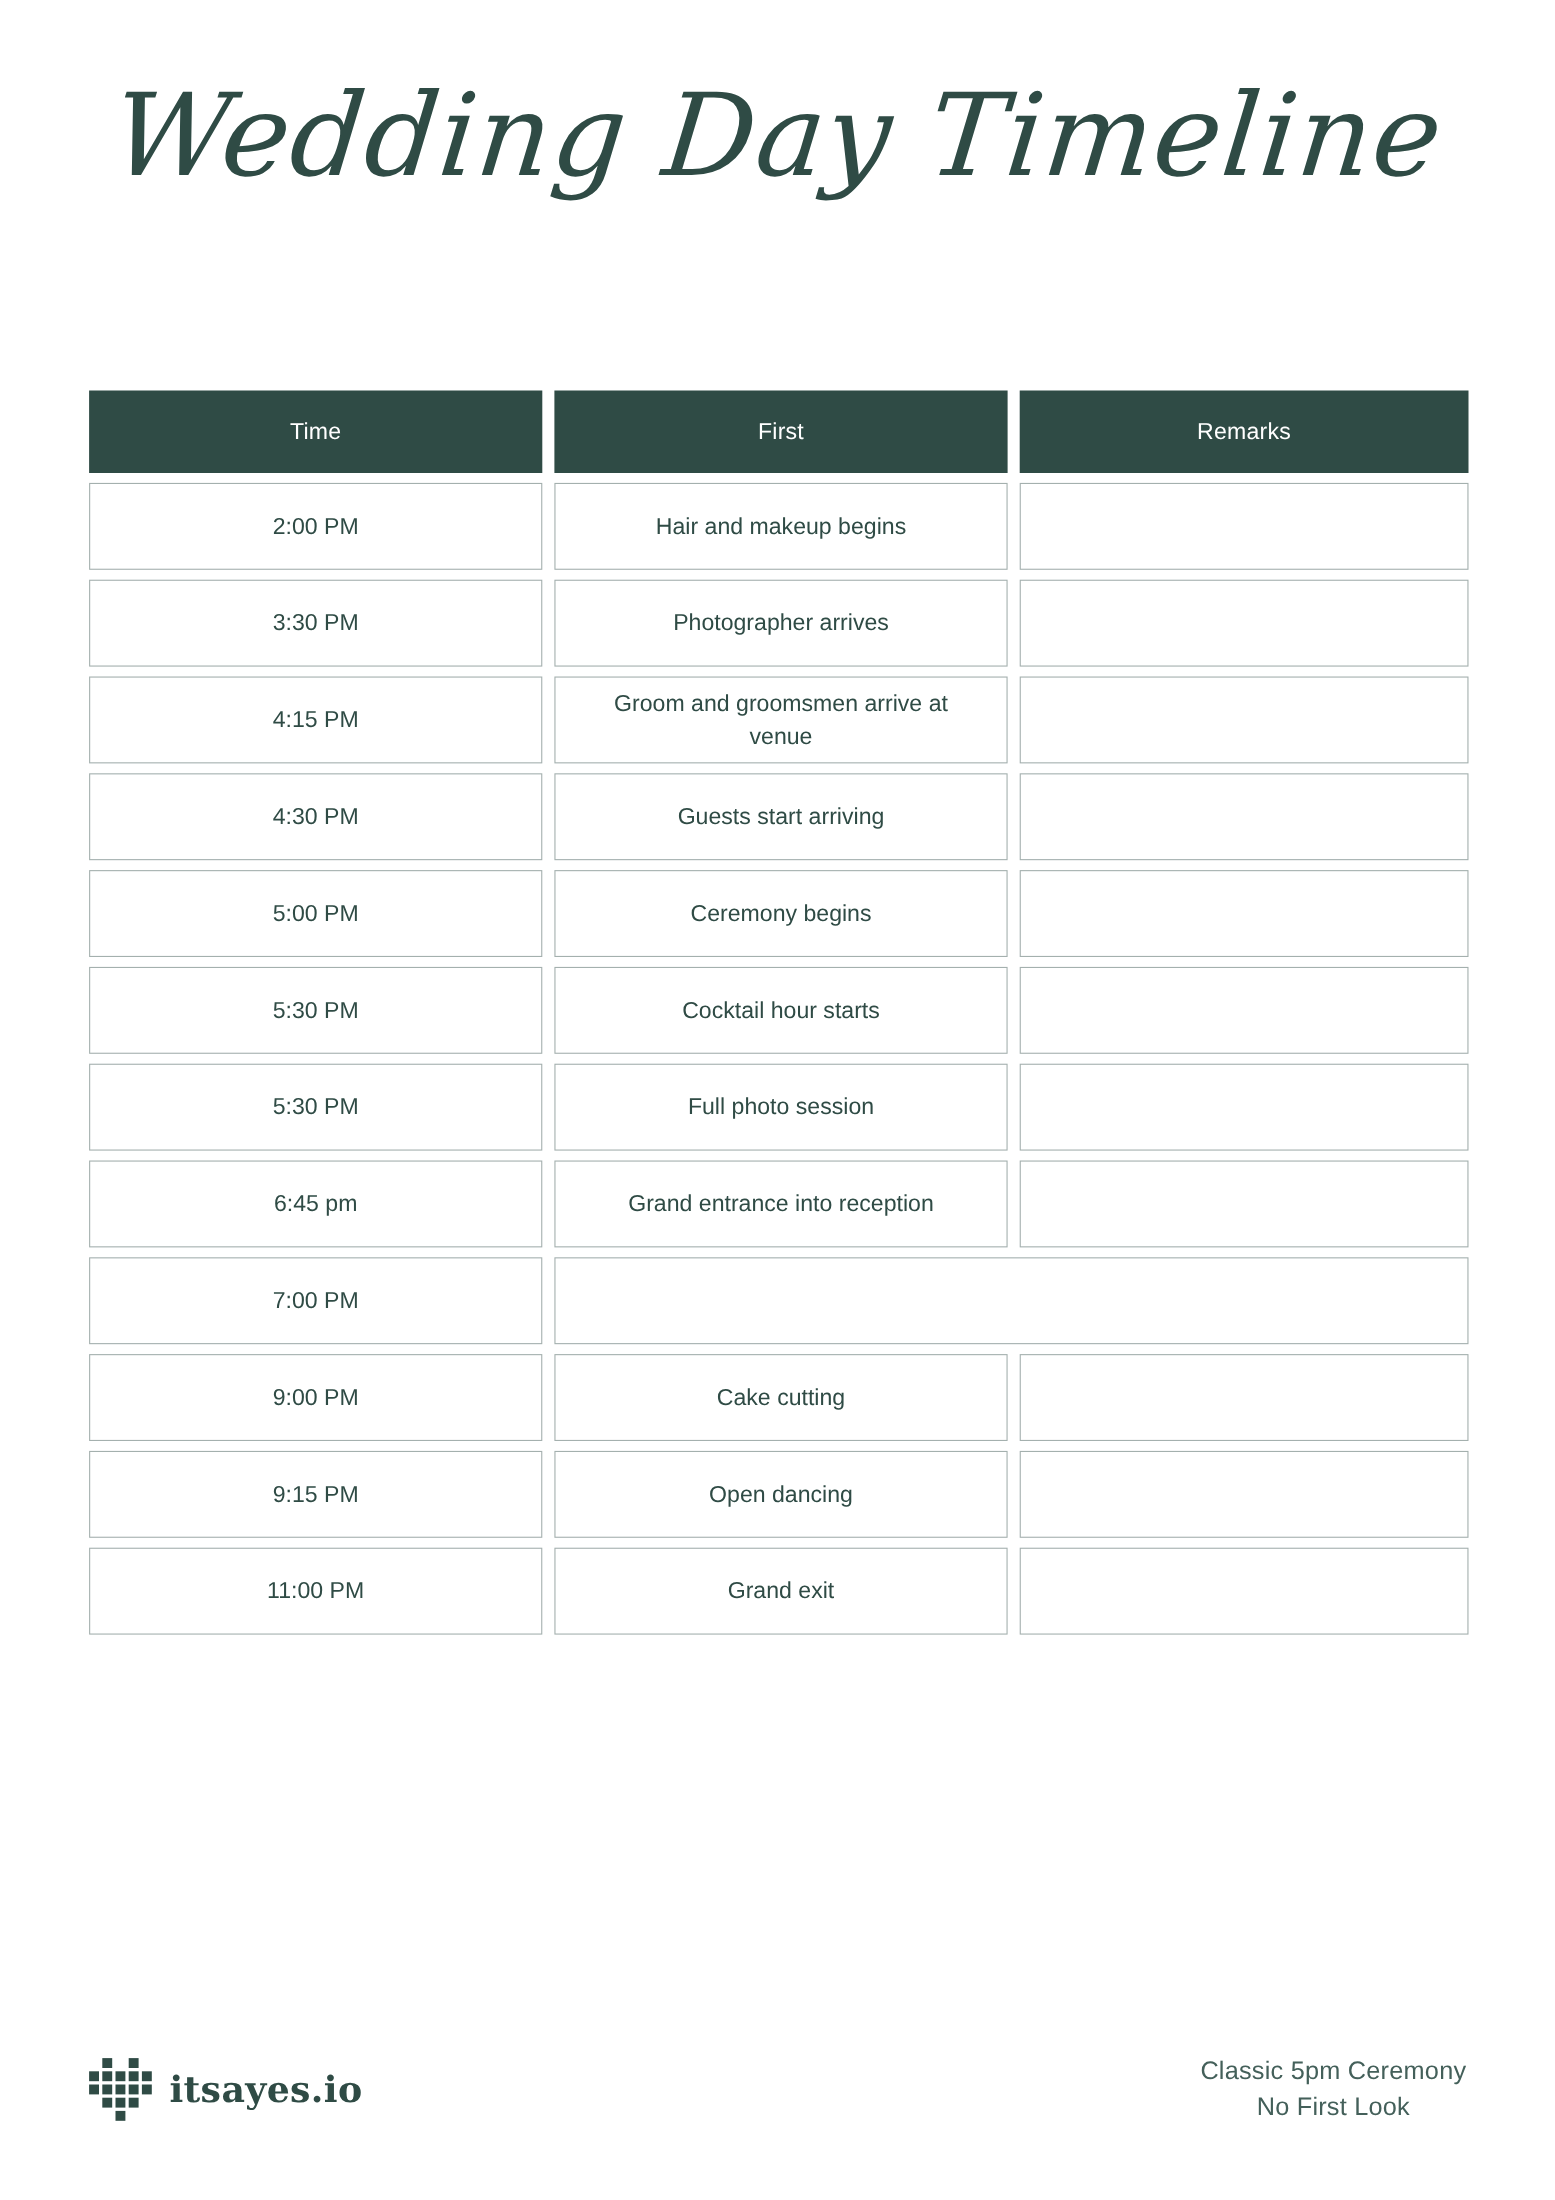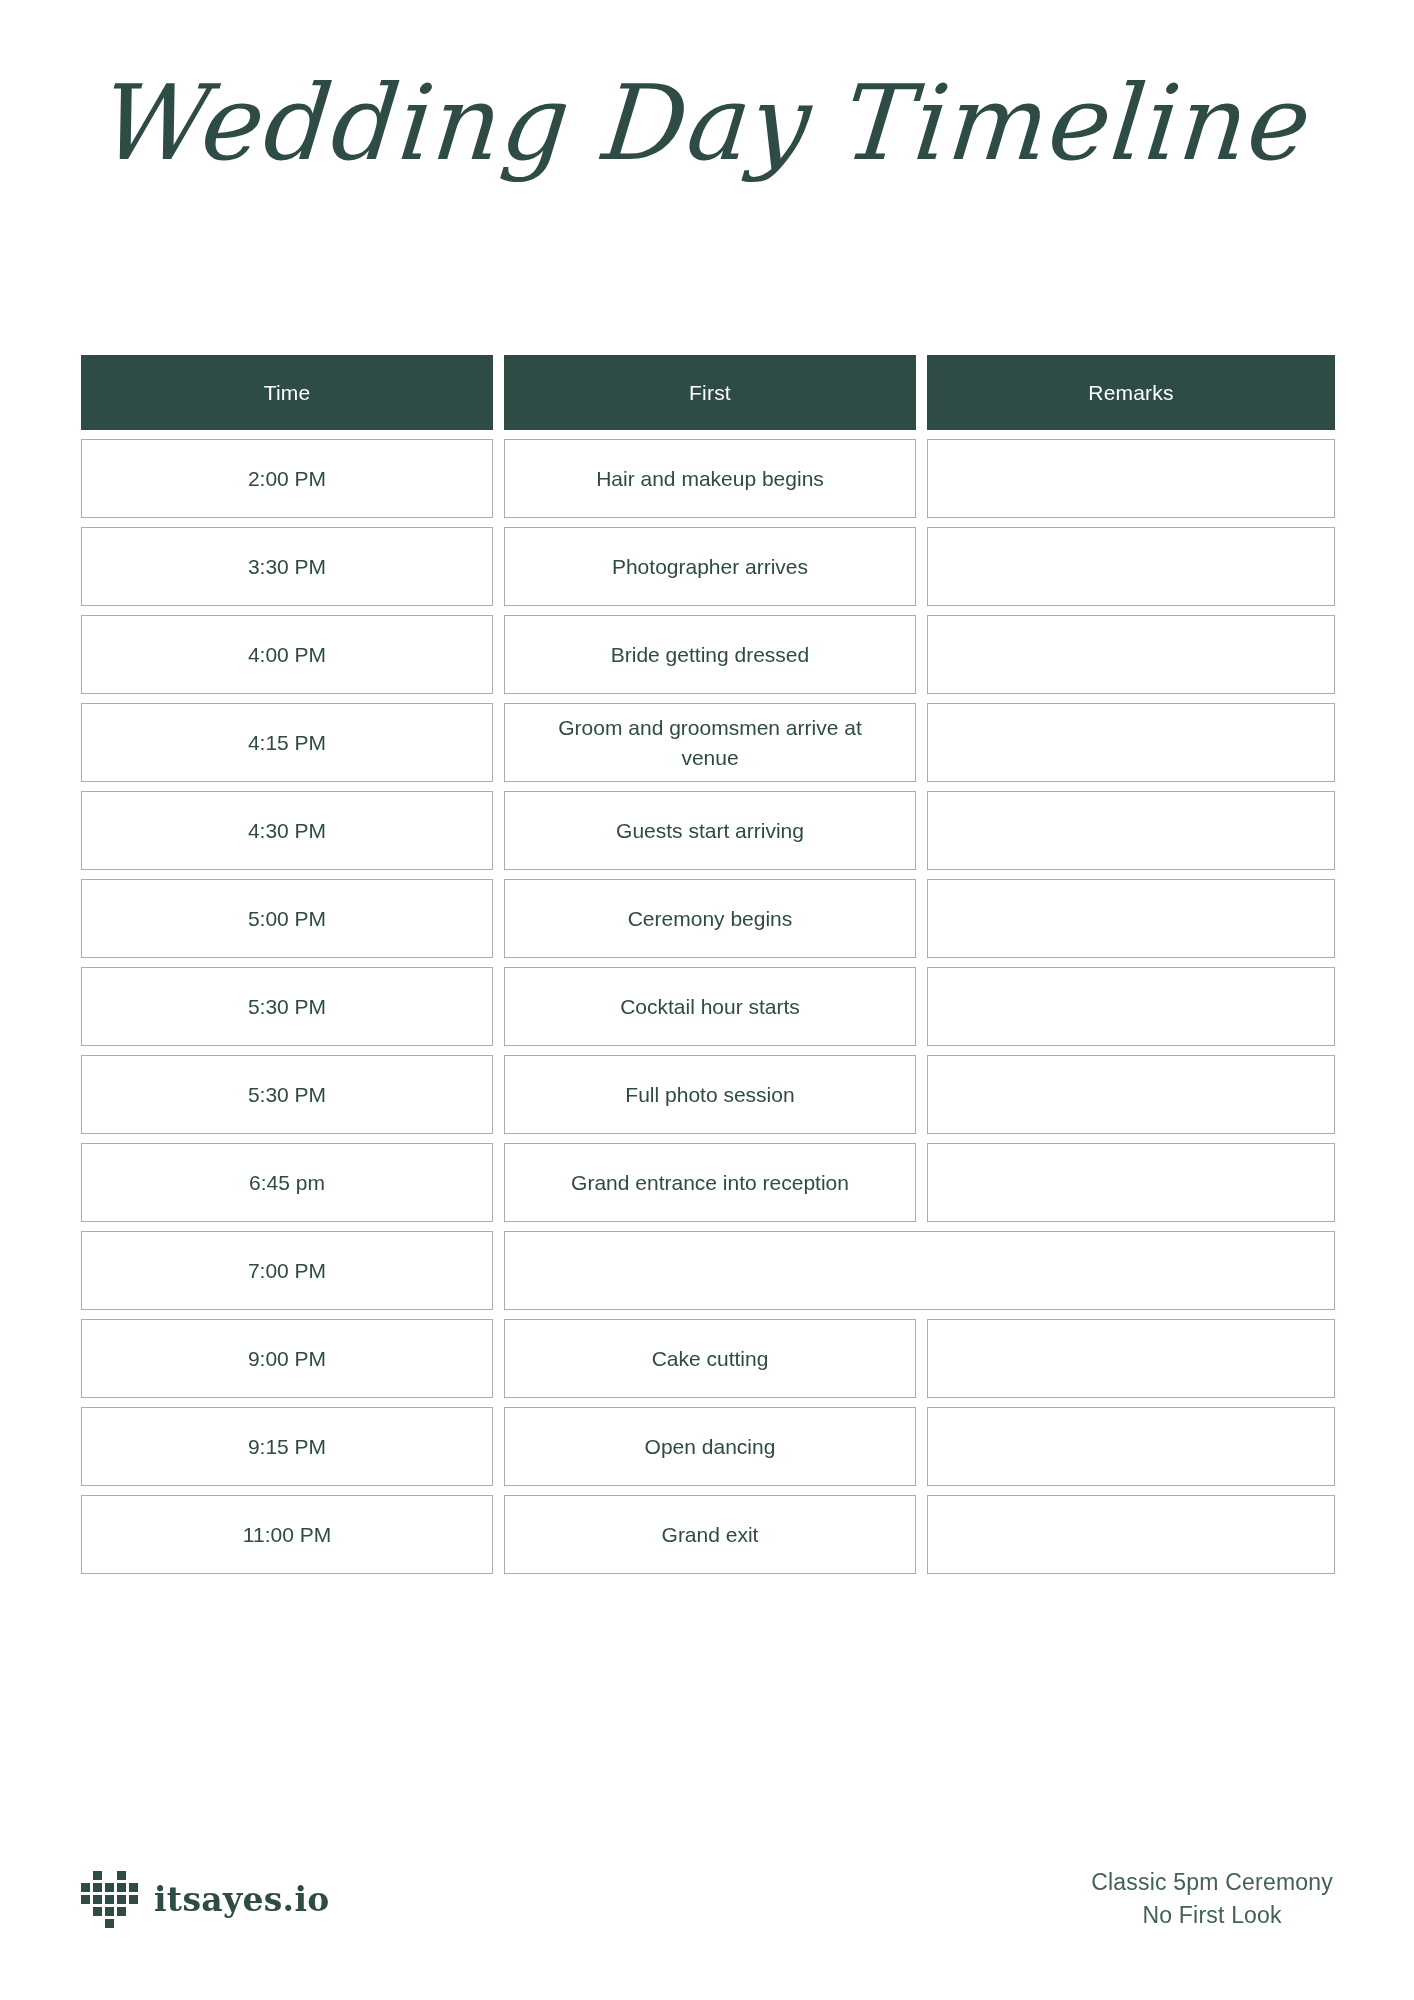--- a/index.html
+++ b/index.html
@@ -167,25 +167,20 @@
           <div class="cell col-time">2:00 PM</div>
           <div class="cell col-event">Hair and makeup begins</div>
           <div class="cell col-remark remark-cell"></div>
         </div>
         <div class="row">
           <div class="cell col-time">3:30 PM</div>
           <div class="cell col-event">Photographer arrives</div>
           <div class="cell col-remark remark-cell"></div>
         </div>
         <div class="row">
-          <div class="cell col-time">4:00 PM</div>
-          <div class="cell col-event">Bride getting dressed</div>
-          <div class="cell col-remark remark-cell"></div>
-        </div>
-        <div class="row">
           <div class="cell col-time">4:15 PM</div>
           <div class="cell col-event">Groom and groomsmen arrive at venue</div>
           <div class="cell col-remark remark-cell"></div>
         </div>
         <div class="row">
           <div class="cell col-time">4:30 PM</div>
           <div class="cell col-event">Guests start arriving</div>
           <div class="cell col-remark remark-cell"></div>
         </div>
         <div class="row">

